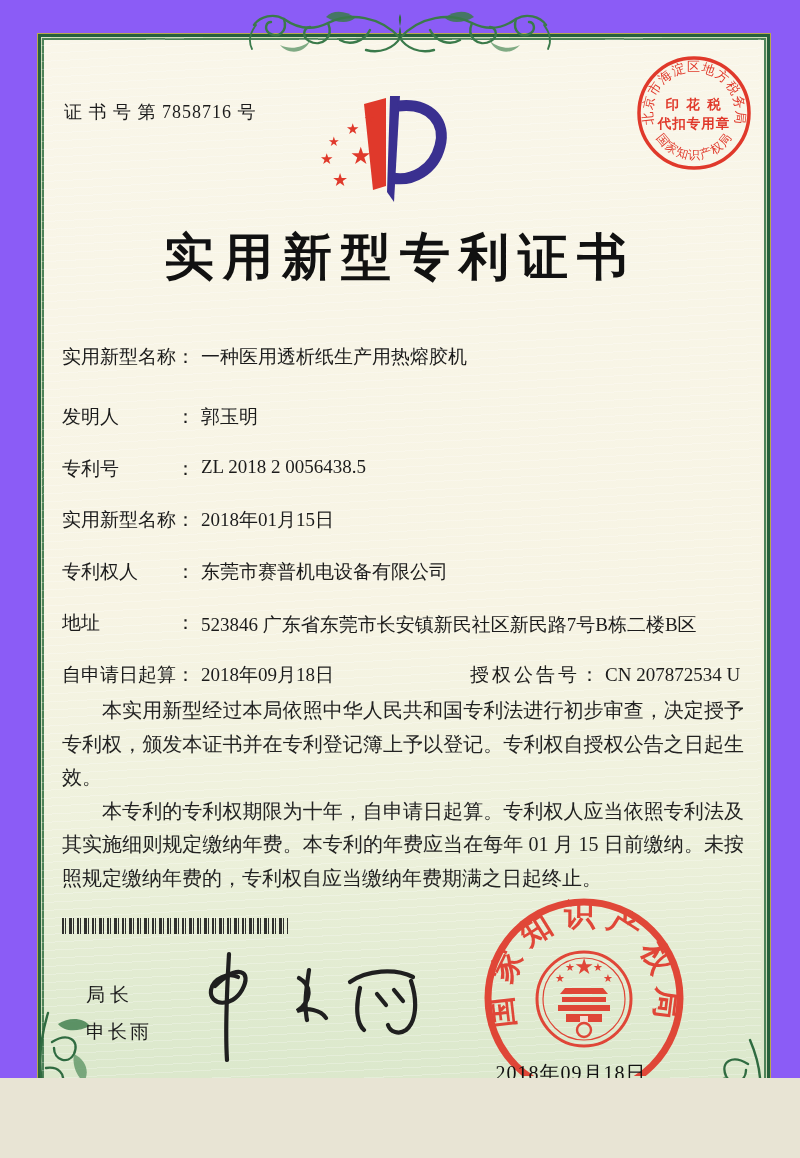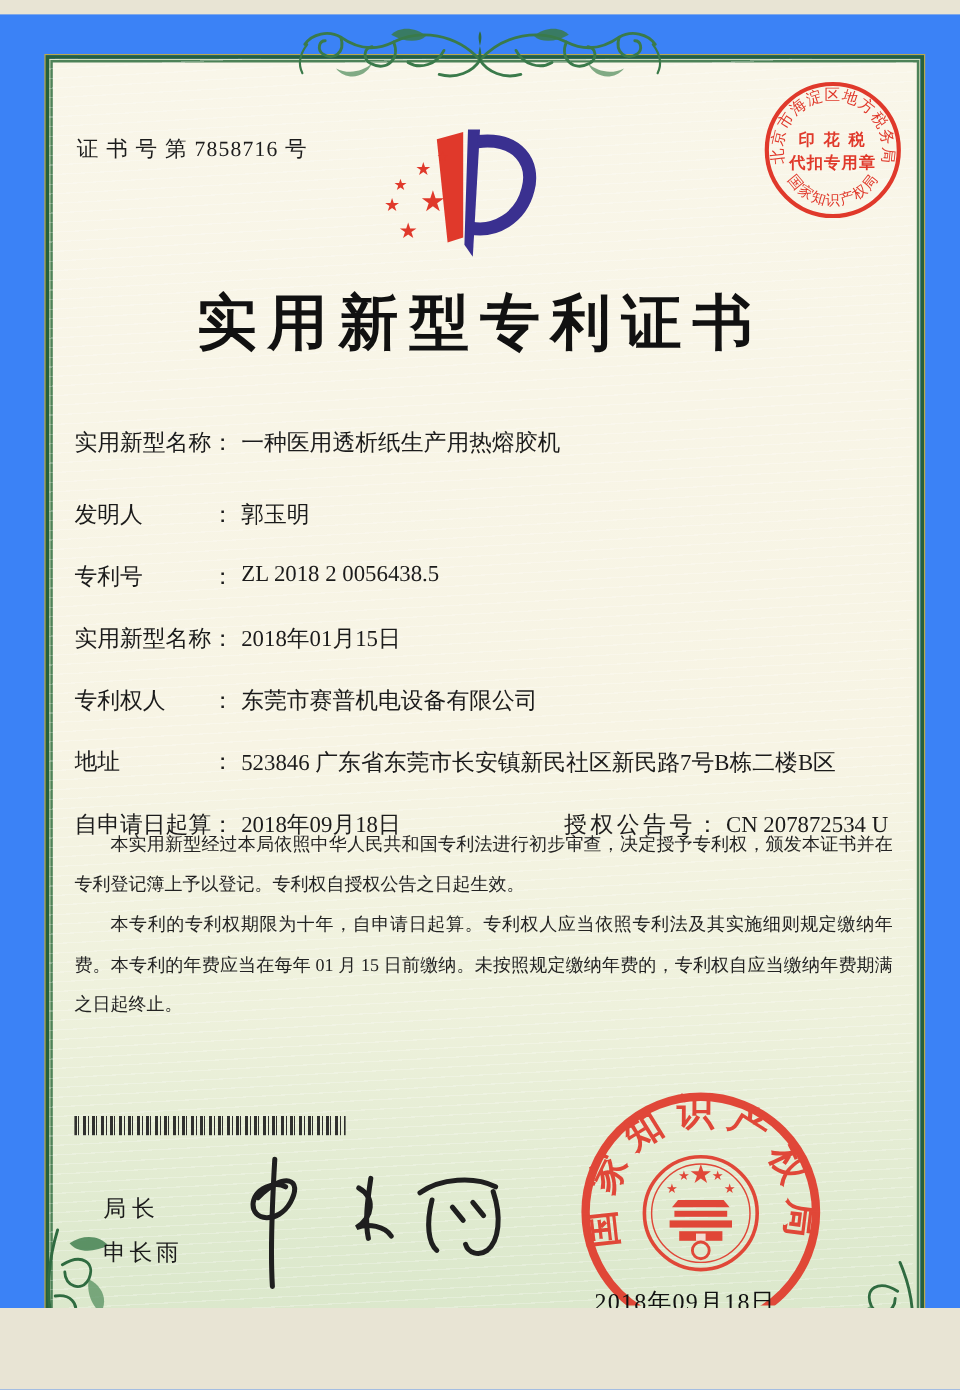--- a/index.html
+++ b/index.html
@@ -1,35 +1,35 @@
 <!DOCTYPE html>
 <html><head>
 <meta charset="utf-8">
 <style>
   html,body{margin:0;padding:0;}
   body{background:#e8e4d4;font-family:"Liberation Serif","DejaVu Serif",serif;}
-  .page{position:relative;width:800px;height:1078px;margin:12px auto;background:#3b82f6;overflow:hidden;}
+  .page{position:relative;width:800px;height:1078px;margin:0 auto;background:#8b5cf6;overflow:hidden;}
   .frame{position:absolute;left:38px;top:34px;width:726px;height:1104px;
     border:3px solid #26603c;
     box-shadow:0 0 0 1px #b9a94c, inset 0 0 0 1px #cfdcb8, inset 0 0 0 3px #4d8258;
     background:linear-gradient(180deg,#f9f6e9 0%,#f7f4e4 52%,#eef1dc 72%,#dfeacf 88%,#d8e6c9 100%);}
   .waves{position:absolute;left:41px;top:37px;width:720px;height:1098px;pointer-events:none;
     background:repeating-linear-gradient(177deg,rgba(255,255,255,.45) 0 1px,rgba(255,255,255,0) 1px 8px);
     opacity:.55;}
   .cert-number{position:absolute;left:64px;top:100px;font-size:18px;color:#1c1c1c;letter-spacing:1px;}
   .title{position:absolute;left:0;top:224px;width:800px;text-align:center;font-size:50px;
     font-weight:bold;color:#111;letter-spacing:9px;}
   .frow{position:absolute;left:62px;width:690px;font-size:19px;color:#1b1b1b;white-space:nowrap;}
   .flabel{display:inline-block;width:114px;text-align:justify;vertical-align:top;height:26px;overflow:hidden;}
   .flabel::after{content:"";display:inline-block;width:100%;height:0;}
   .fcolon{display:inline-block;margin-right:6px;}
   .fvalue{display:inline-block;vertical-align:top;}
   .fvalue.wrap{white-space:normal;width:540px;line-height:29px;}
   .grant-right{position:absolute;left:408px;top:0;white-space:nowrap;}
-  .paras{position:absolute;left:62px;top:676px;width:682px;font-size:15px;line-height:33.5px;
+  .paras{position:absolute;left:62px;top:694px;width:682px;font-size:20px;line-height:33.5px;
     color:#222;text-align:justify;}
   .paras p{margin:0;text-indent:2em;}
   .barcode{position:absolute;left:62px;top:918px;width:226px;height:16px;opacity:.9;
     background:repeating-linear-gradient(90deg,#1b1b1b 0 2px,transparent 2px 3px,#1b1b1b 3px 4px,
       transparent 4px 7px,#1b1b1b 7px 10px,transparent 10px 11px,#1b1b1b 11px 12px,transparent 12px 15px);}
   .signer-title{position:absolute;left:86px;top:982px;font-size:19px;letter-spacing:5px;color:#1b1b1b;font-family:Liberation Serif, serif;}
   .signer-name{position:absolute;left:86px;top:1019px;font-size:19px;letter-spacing:3px;color:#1b1b1b;}
   .sig-svg{position:absolute;left:185px;top:948px;}
   .seal-main{position:absolute;left:480px;top:898px;}
   .seal-date{position:absolute;left:485px;top:1060px;width:172px;text-align:center;

